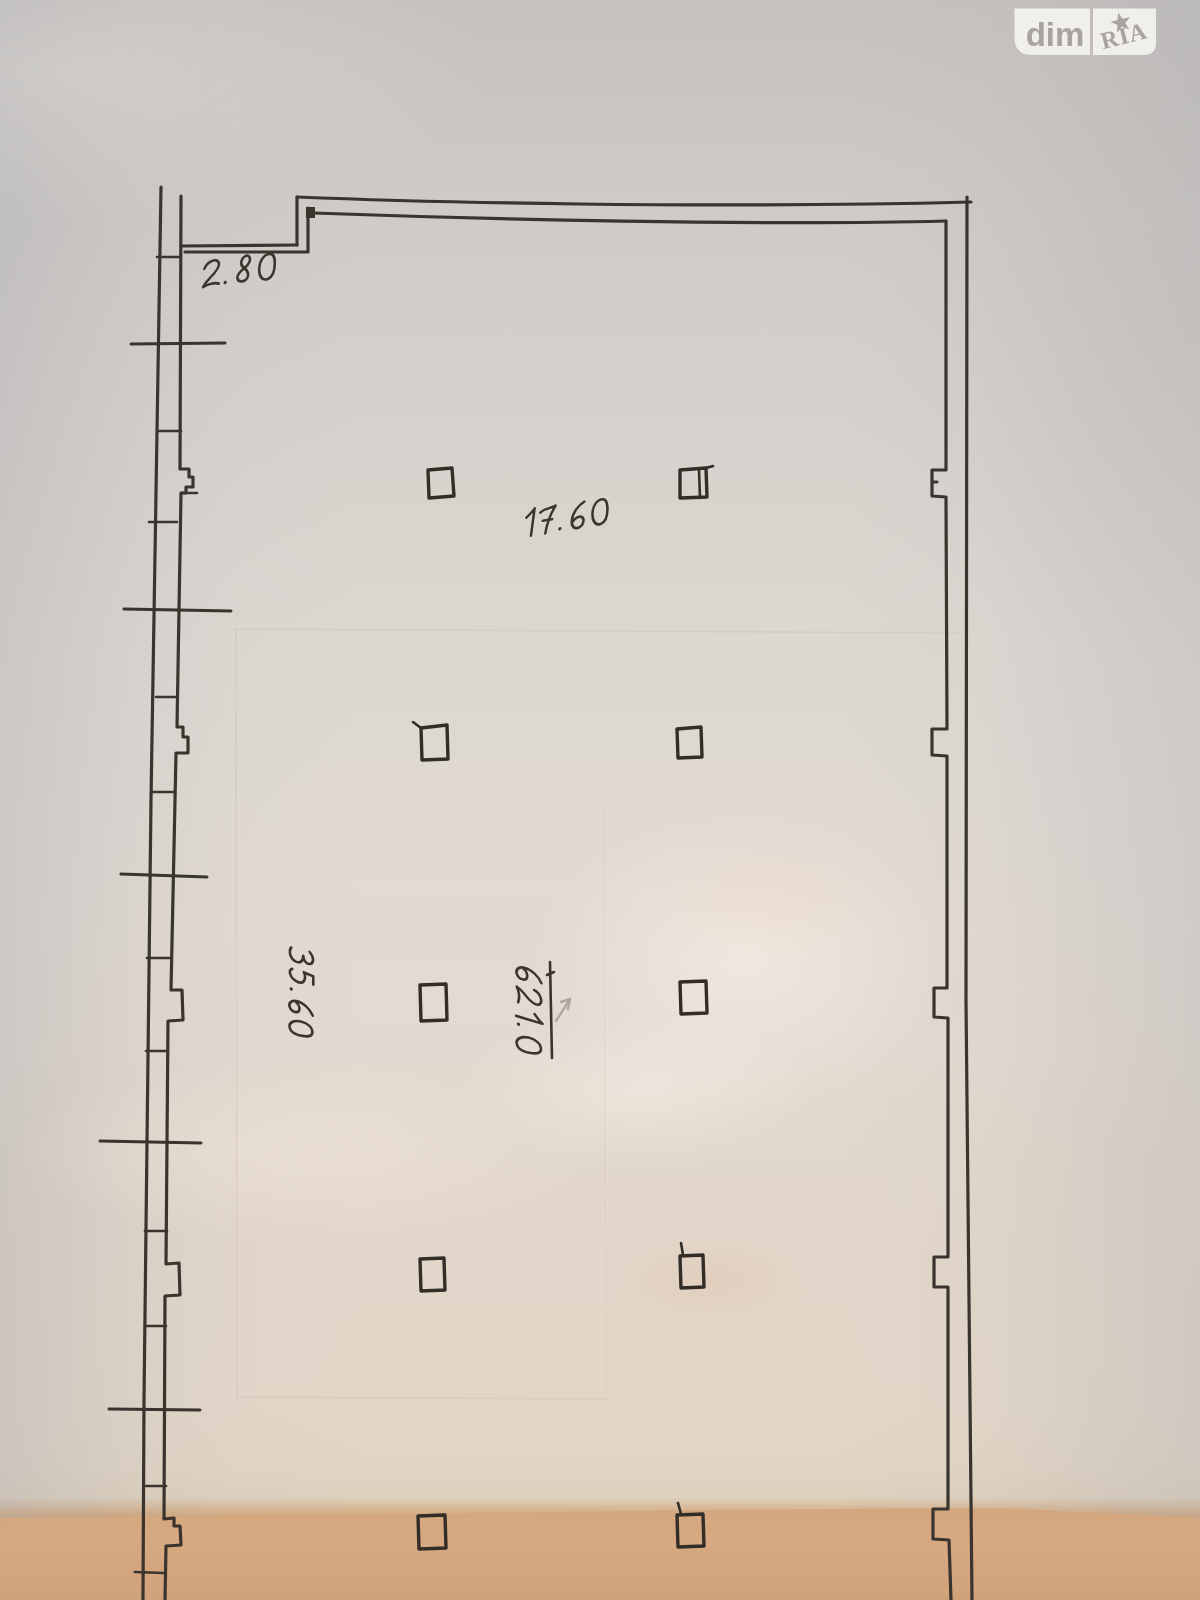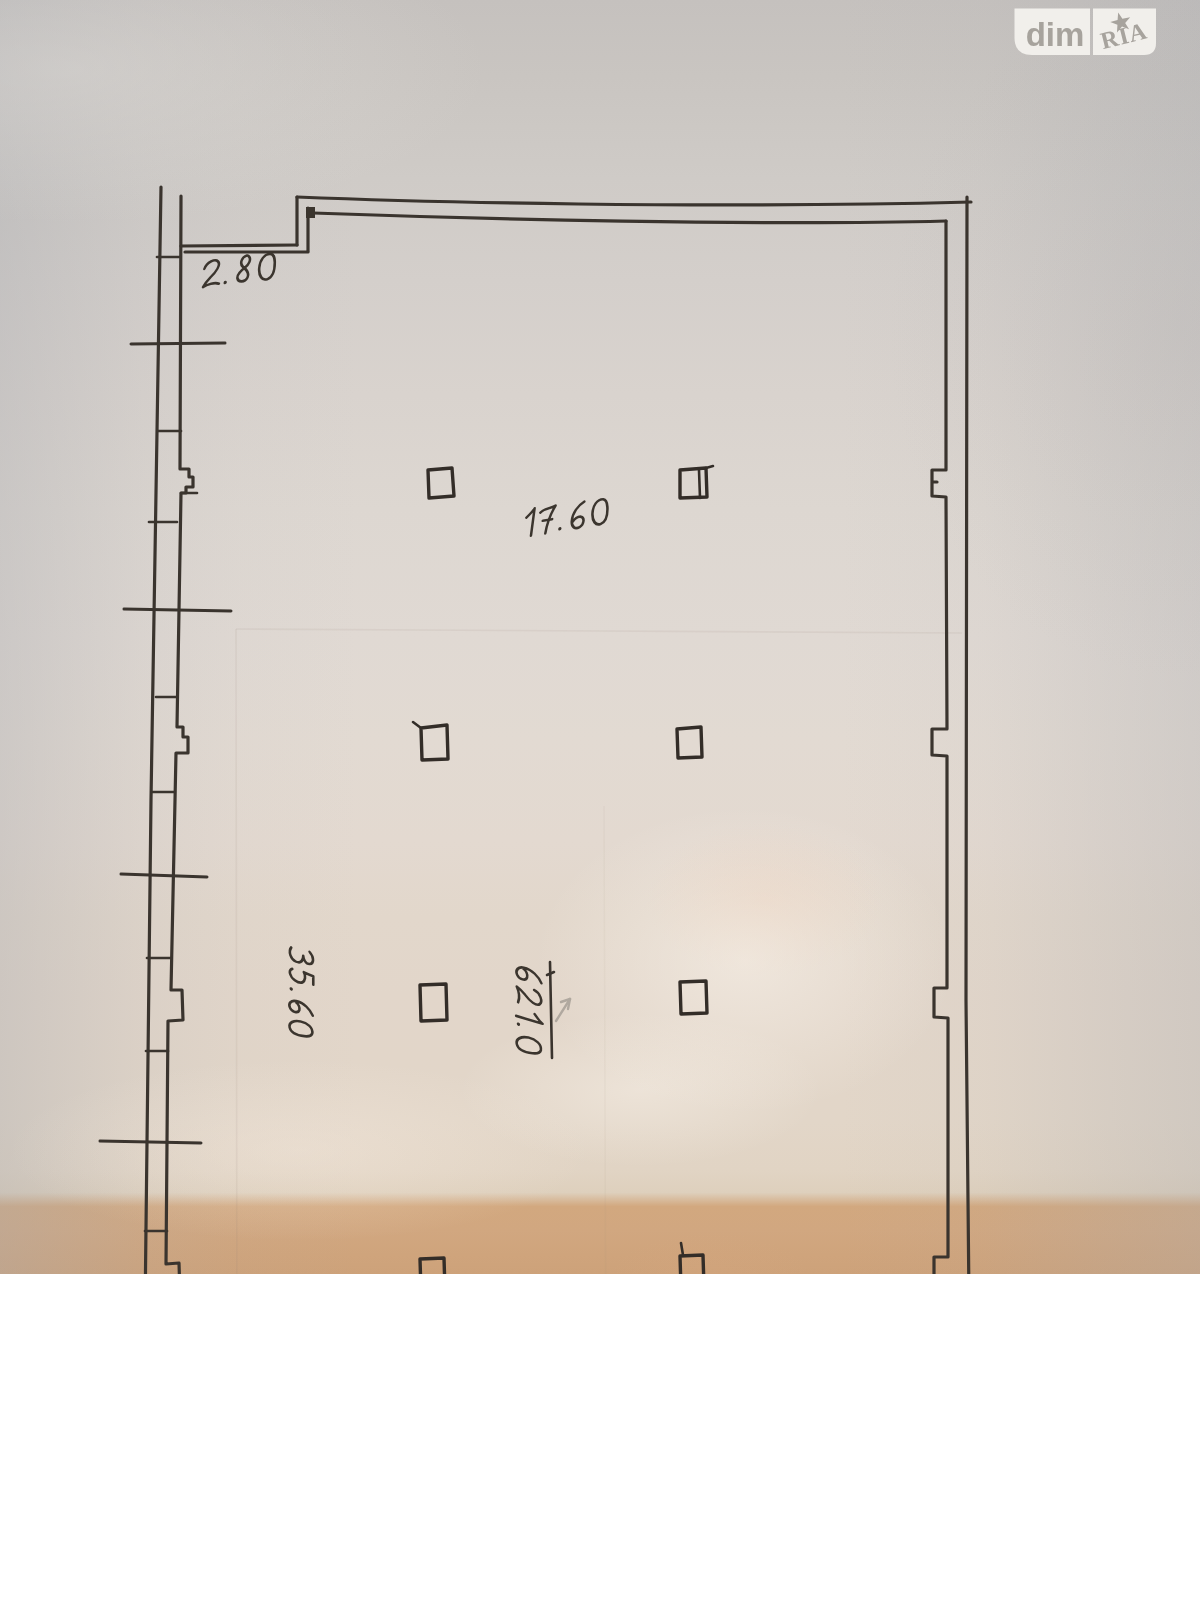--- a/index.html
+++ b/index.html
@@ -1,16 +1,16 @@
 <!DOCTYPE html>
 <html><head>
 <meta charset="utf-8">
 <style>
   html,body{margin:0;padding:0;}
-  #page{position:relative;width:1200px;height:1274px;overflow:hidden;
+  #page{position:relative;width:1200px;height:1600px;overflow:hidden;
     background:
       radial-gradient(300px 220px at 745px 960px, rgba(252,246,238,0.50), rgba(252,246,238,0) 70%),
       radial-gradient(170px 110px at 765px 900px, rgba(238,190,158,0.24), rgba(238,190,158,0) 70%),
       radial-gradient(260px 110px at 640px 1090px, rgba(252,246,238,0.40), rgba(252,246,238,0) 70%),
       radial-gradient(150px 70px at 710px 1280px, rgba(222,170,130,0.16), rgba(222,170,130,0) 70%),
       radial-gradient(420px 130px at 300px 1150px, rgba(249,237,226,0.35), rgba(249,237,226,0) 70%),
       radial-gradient(600px 220px at 70px 70px, rgba(226,223,219,0.40), rgba(226,223,219,0) 70%),
       radial-gradient(420px 500px at 1180px 330px, rgba(175,170,166,0.15), rgba(175,170,166,0) 70%),
       linear-gradient(90deg, rgba(168,170,175,0.36) 0%, rgba(168,170,175,0.24) 6%, rgba(168,170,175,0.12) 12%, rgba(168,170,175,0.04) 20%, rgba(168,170,175,0) 30%, rgba(168,170,175,0) 70%, rgba(168,170,175,0.06) 82%, rgba(168,170,175,0.20) 92%, rgba(168,170,175,0.30) 100%),
       linear-gradient(180deg,

